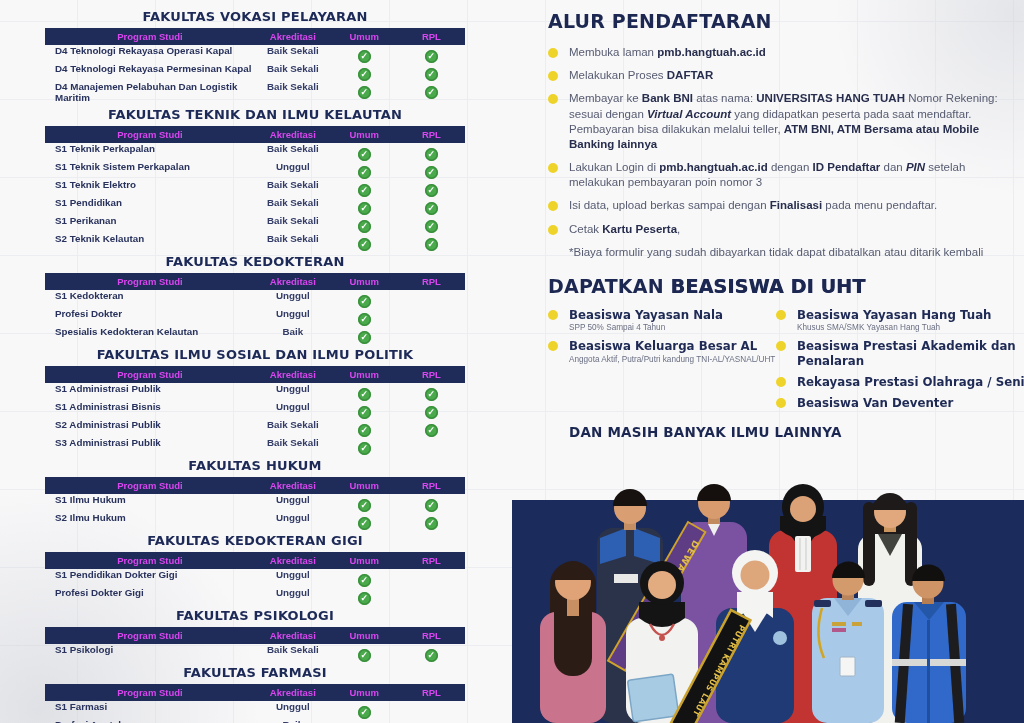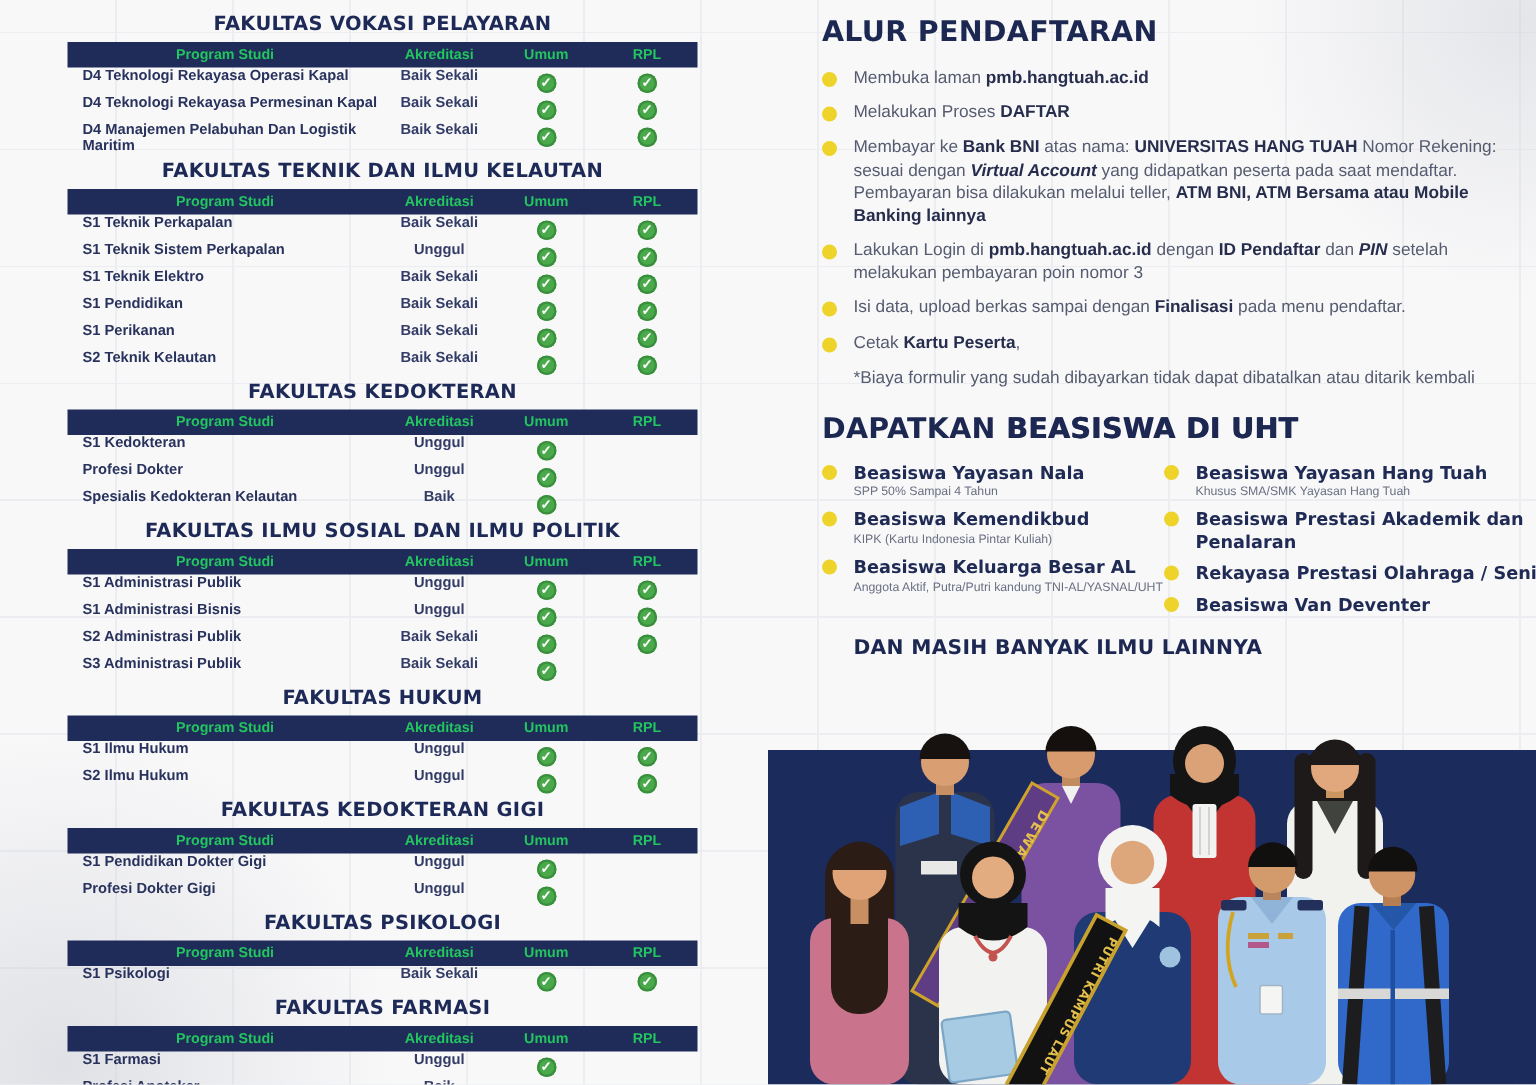--- a/index.html
+++ b/index.html
@@ -9,21 +9,21 @@
       radial-gradient(circle at 4% 98%, rgba(200,202,210,.5) 0, rgba(200,202,210,0) 220px),
       radial-gradient(circle at 99% 2%, rgba(205,207,214,.45) 0, rgba(205,207,214,0) 180px),
       repeating-linear-gradient(0deg, transparent 0 77px, #ebedf1 77px 78px),
       repeating-linear-gradient(90deg, transparent 0 77px, #ebedf1 77px 78px),
       #f8f8f9;}
   
   .left{position:absolute;left:45px;top:6px;width:420px;}
   .fac{margin-bottom:2px;}
   .fac-title{margin:3px 0 4px;text-align:center;font-family:"DejaVu Sans","Liberation Sans",sans-serif;
     font-size:13px;font-weight:bold;color:#1d2a57;letter-spacing:.2px;}
-  .thead{display:flex;align-items:center;background:#1f2c5a;height:17px;color:#22c55e;}
+  .thead{display:flex;align-items:center;background:#1f2c5a;height:17px;color:#d946ef;}
   .thead .cell{font-size:9.5px;font-weight:bold;text-align:center;}
   .trow{display:flex;align-items:flex-start;min-height:17px;}
   .cell{box-sizing:border-box;}
   .c-prog{flex:0 0 50%;}
   .c-akr{flex:0 0 18%;text-align:center;}
   .c-um{flex:0 0 16%;text-align:center;}
   .c-rpl{flex:0 0 16%;text-align:center;}
   .trow .c-prog{padding-left:10px;text-align:left;}
   .prog{font-size:9.8px;font-weight:bold;color:#28325c;line-height:1.15;}
   .akr{font-size:9.8px;font-weight:bold;color:#333c66;}
@@ -318,25 +318,20 @@
     <h2 class="h-big sch-title"><span>DAPATKAN </span><span class="xb">BEASISWA DI UHT</span></h2>
     <div class="sch-grid">
       <div class="sch-col colL">
   <div class="sch-item">
     <span class="dot"></span>
     <div class="sch-name">Beasiswa Yayasan Nala</div>
     <div class="sch-desc">SPP 50% Sampai 4 Tahun</div>
   </div>
   <div class="sch-item">
     <span class="dot"></span>
-    <div class="sch-name">Beasiswa Kemendikbud</div>
-    <div class="sch-desc">KIPK (Kartu Indonesia Pintar Kuliah)</div>
-  </div>
-  <div class="sch-item">
-    <span class="dot"></span>
     <div class="sch-name">Beasiswa Keluarga Besar AL</div>
     <div class="sch-desc">Anggota Aktif, Putra/Putri kandung TNI-AL/YASNAL/UHT</div>
   </div>
         </div>
       <div class="sch-col colR">
   <div class="sch-item">
     <span class="dot"></span>
     <div class="sch-name">Beasiswa Yayasan Hang Tuah</div>
     <div class="sch-desc">Khusus SMA/SMK Yayasan Hang Tuah</div>
   </div>

